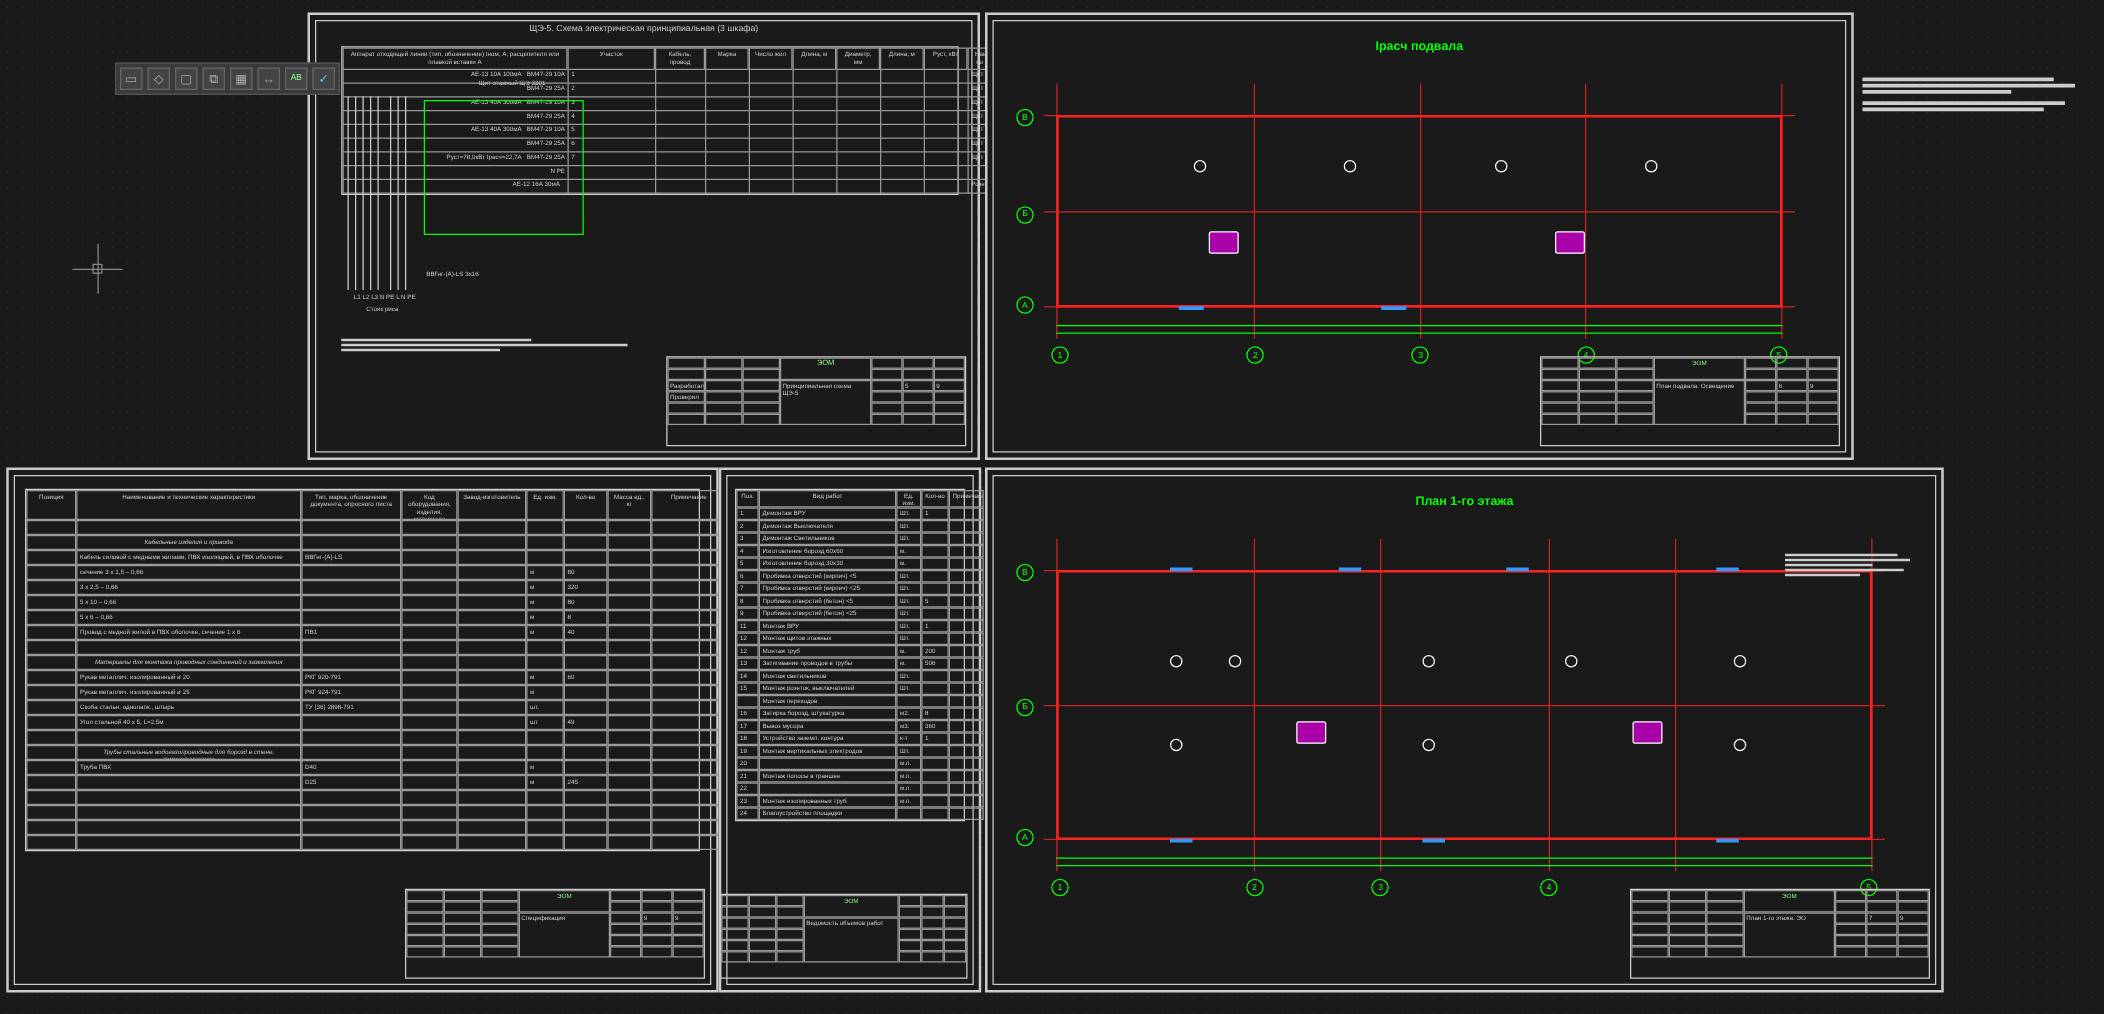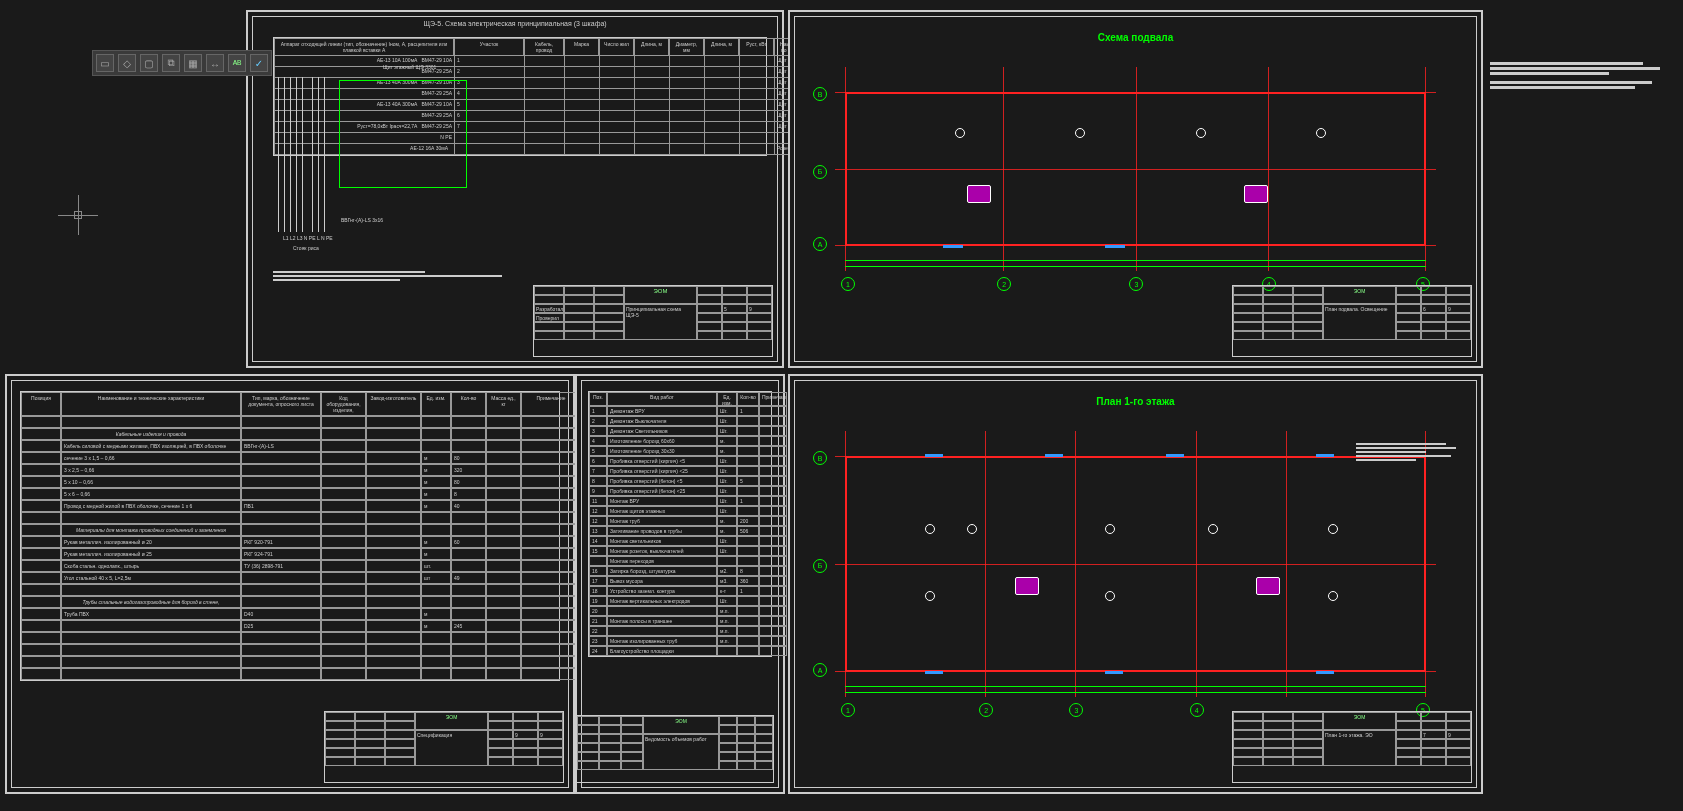--- a/index.html
+++ b/index.html
@@ -70,21 +70,21 @@
   }
   .sheet-inner {
     position: absolute;
     inset: 4px;
     border: 1px solid #ccc;
   }
   .s1 { top: 10px; left: 246px; width: 538px; height: 358px; }
   .s2 { top: 10px; left: 788px; width: 695px; height: 358px; }
   .s3 { top: 374px; left: 5px;   width: 570px; height: 420px; }
   .s4 { top: 374px; left: 575px; width: 210px; height: 420px; }
-  .s5 { top: 374px; left: 788px; width: 695px; height: 420px; }
+  .s5 { top: 374px; left: 788px; width: 767px; height: 420px; }
   .notes-block {
     position: absolute;
     top: 60px; left: 1490px;
     width: 170px; height: 80px;
     font-size: 6px;
     color: #ccc;
     line-height: 1.4;
   }
 
   .plan-title { position: absolute; top: 15px; left: 50%; transform: translateX(-50%); color: #0f0; font-size: 10px; font-weight: bold; }
@@ -436,21 +436,21 @@
           <div></div>
           <div></div>
           <div></div>
       </div>
     </div>
   </div>
 </div>
 
 <div class="sheet s2">
   <div class="sheet-inner">
-    <div class="plan-title">Схема подвала</div>
+    <div class="plan-title">Iрасч подвала</div>
     <div class="plan-area">
       <div class="plan-outer"></div>
 
       <div class="grid-axis axis-h" style="top:25px"></div>
       <div class="grid-axis axis-h" style="top:50%"></div>
       <div class="grid-axis axis-h" style="bottom:25px"></div>
 
       <div class="grid-axis axis-v" style="left:10px"></div>
       <div class="grid-axis axis-v" style="left:28%"></div>
       <div class="grid-axis axis-v" style="left:50%"></div>

